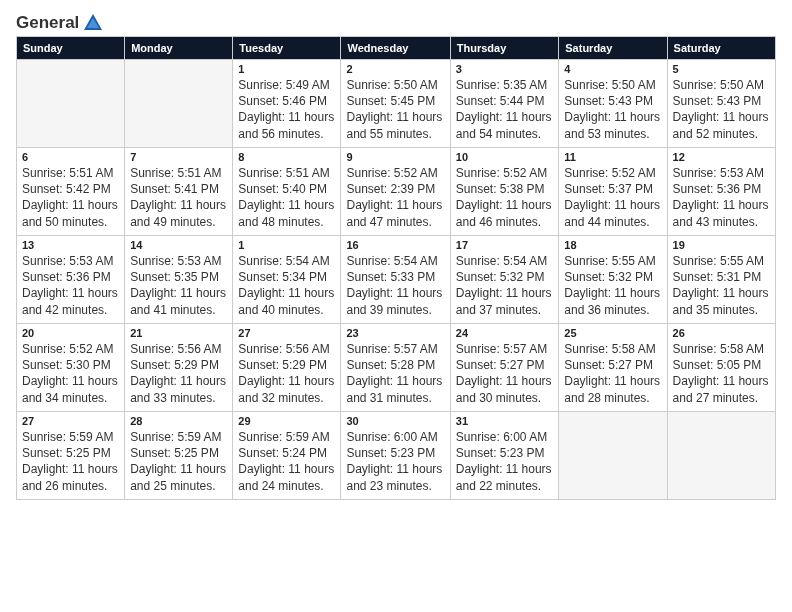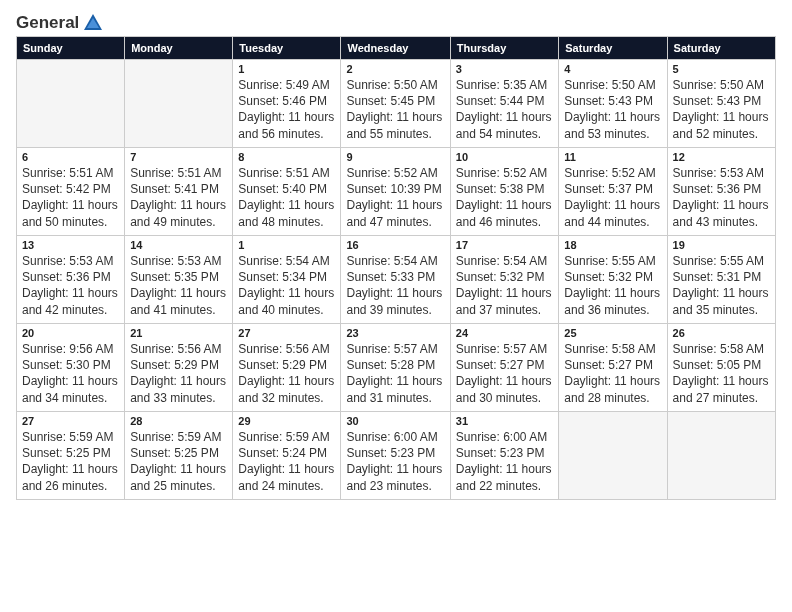--- a/index.html
+++ b/index.html
@@ -165,21 +165,21 @@
           </td>
           <td>
             <span class="day-num">8</span>
             <div class="day-info">Sunrise: 5:51 AM
 Sunset: 5:40 PM
 Daylight: 11 hours and 48 minutes.</div>
           </td>
           <td>
             <span class="day-num">9</span>
             <div class="day-info">Sunrise: 5:52 AM
-Sunset: 10:39 PM
+Sunset: 2:39 PM
 Daylight: 11 hours and 47 minutes.</div>
           </td>
           <td>
             <span class="day-num">10</span>
             <div class="day-info">Sunrise: 5:52 AM
 Sunset: 5:38 PM
 Daylight: 11 hours and 46 minutes.</div>
           </td>
           <td>
             <span class="day-num">11</span>
@@ -234,21 +234,21 @@
           <td>
             <span class="day-num">19</span>
             <div class="day-info">Sunrise: 5:55 AM
 Sunset: 5:31 PM
 Daylight: 11 hours and 35 minutes.</div>
           </td>
         </tr>
         <tr>
           <td>
             <span class="day-num">20</span>
-            <div class="day-info">Sunrise: 9:56 AM
+            <div class="day-info">Sunrise: 5:52 AM
 Sunset: 5:30 PM
 Daylight: 11 hours and 34 minutes.</div>
           </td>
           <td>
             <span class="day-num">21</span>
             <div class="day-info">Sunrise: 5:56 AM
 Sunset: 5:29 PM
 Daylight: 11 hours and 33 minutes.</div>
           </td>
           <td>

